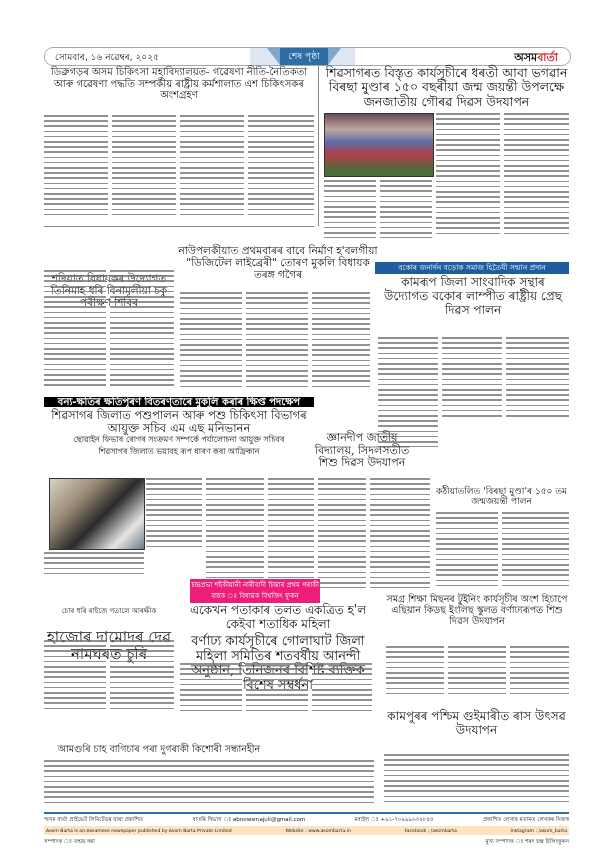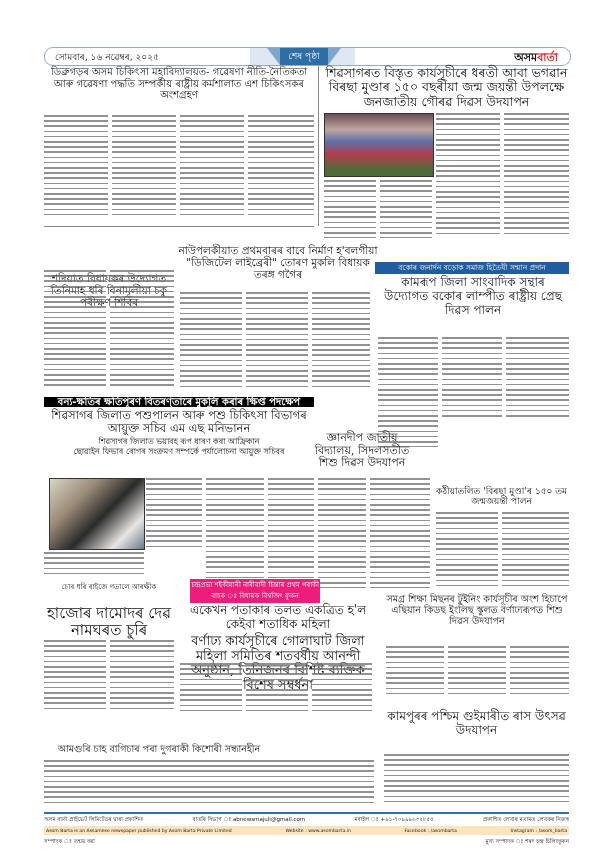--- a/index.html
+++ b/index.html
@@ -75,43 +75,43 @@
 <div class="abs" style="left:378px;top:276px;width:190px;">
   <div class="hl" style="font-size:12px;">কামৰূপ জিলা সাংবাদিক সন্থাৰ উদ্যোগত বকোৰ লাম্পীত ৰাষ্ট্ৰীয় প্ৰেছ দিৱস পালন</div>
 </div>
 <div class="col lines" style="left:378px;top:337px;width:60px;height:110px;"></div>
 <div class="col lines" style="left:442px;top:337px;width:60px;height:80px;"></div>
 <div class="col lines" style="left:506px;top:337px;width:63px;height:80px;"></div>
 
 <div class="abs ribbon-green" style="left:44px;top:397px;width:270px;height:10px;line-height:10px;">বন্য-ক্ষতিৰ ক্ষতিপূৰণ বিতৰণ্তাৰে মুকলি কৰাৰ ক্ষিপ্ত পদক্ষেপ গ্ৰহণৰ আশ্বাস প্ৰদান গাহৰি পালকক</div>
 <div class="abs" style="left:44px;top:409px;width:270px;">
   <div class="hl" style="font-size:11.5px;">শিৱসাগৰ জিলাত পশুপালন আৰু পশু চিকিৎসা বিভাগৰ আয়ুক্ত সচিব এম এছ মনিভানন</div>
+  <div class="hl" style="font-size:8px;">ছোৱাইন ফিভাৰ ৰোগৰ সংক্ৰমণ সম্পৰ্কে পৰ্যালোচনা আয়ুক্ত সচিবৰ</div>
   <div class="hl" style="font-size:8px;margin-top:2px;">শিৱসাগৰ জিলাত ভয়াবহ ৰূপ ধাৰণ কৰা আফ্ৰিকান</div>
-  <div class="hl" style="font-size:8px;">ছোৱাইন ফিভাৰ ৰোগৰ সংক্ৰমণ সম্পৰ্কে পৰ্যালোচনা আয়ুক্ত সচিবৰ</div>
 </div>
 <div class="photo" style="left:49px;top:478px;width:94px;height:70px;background:linear-gradient(135deg,#d8d4c4 0%,#9a8b78 30%,#2a2a2a 55%,#e8e6e4 80%,#6a7a8a 100%);"></div>
 <div class="col lines" style="left:146px;top:478px;width:56px;height:70px;"></div>
 <div class="col lines" style="left:206px;top:478px;width:58px;height:100px;"></div>
 <div class="col lines" style="left:268px;top:478px;width:46px;height:100px;"></div>
 <div class="col lines" style="left:44px;top:552px;width:100px;height:26px;"></div>
 
 <div class="abs" style="left:312px;top:432px;width:100px;">
   <div class="hl" style="font-size:11px;">জ্ঞানদীপ জাতীয় বিদ্যালয়, সিদলসতীত শিশু দিৱস উদযাপন</div>
 </div>
 <div class="col lines" style="left:318px;top:478px;width:48px;height:110px;"></div>
 <div class="col lines" style="left:370px;top:478px;width:60px;height:110px;"></div>
 
 <div class="abs" style="left:434px;top:486px;width:135px;">
   <div class="hl" style="font-size:9px;">কঠীয়াতলিত 'বিৰছা মুণ্ডা'ৰ ১৫০ তম জন্মজয়ন্তী পালন</div>
 </div>
 <div class="col lines" style="left:436px;top:512px;width:62px;height:76px;"></div>
 <div class="col lines" style="left:502px;top:512px;width:67px;height:76px;"></div>
 
 <div class="abs" style="left:44px;top:583px;width:130px;">
-  <div class="hl" style="font-size:7px;">চোৰ ধৰি ৰাইজে গতালে আৰক্ষীক</div>
+  <div class="hl" style="font-size:7px;margin-top:24px;">চোৰ ধৰি ৰাইজে গতালে আৰক্ষীক</div>
   <div class="hl" style="font-size:15px;margin-top:14px;">হাজোৰ দামোদৰ দেৱ নামঘৰত চুৰি</div>
 </div>
 <div class="col lines" style="left:44px;top:640px;width:62px;height:72px;"></div>
 <div class="col lines" style="left:110px;top:640px;width:64px;height:72px;"></div>
 
 <div class="abs ribbon-pink" style="left:190px;top:579px;width:130px;height:24px;line-height:11px;font-size:6.8px;padding-top:1px;box-sizing:border-box;">চন্দ্ৰপ্ৰভা শইকীয়ানী নাৰীবাদী চিন্তাৰ প্ৰথম গৰাকী বাহক ঃ বিধায়ক বিশ্বজিৎ ফুকন</div>
 <div class="abs" style="left:178px;top:604px;width:200px;">
   <div class="hl" style="font-size:12px;">একেখন পতাকাৰ তলত একত্ৰিত হ'ল কেইবা শতাধিক মহিলা</div>
   <div class="hl" style="font-size:13px;margin-top:2px;">বৰ্ণাঢ্য কাৰ্যসূচীৰে গোলাঘাট জিলা মহিলা সমিতিৰ শতবৰ্ষীয় আনন্দী অনুষ্ঠান, তিনিজনৰ বিশিষ্ট ব্যক্তিক বিশেষ সম্বৰ্ধনা</div>
 </div>

